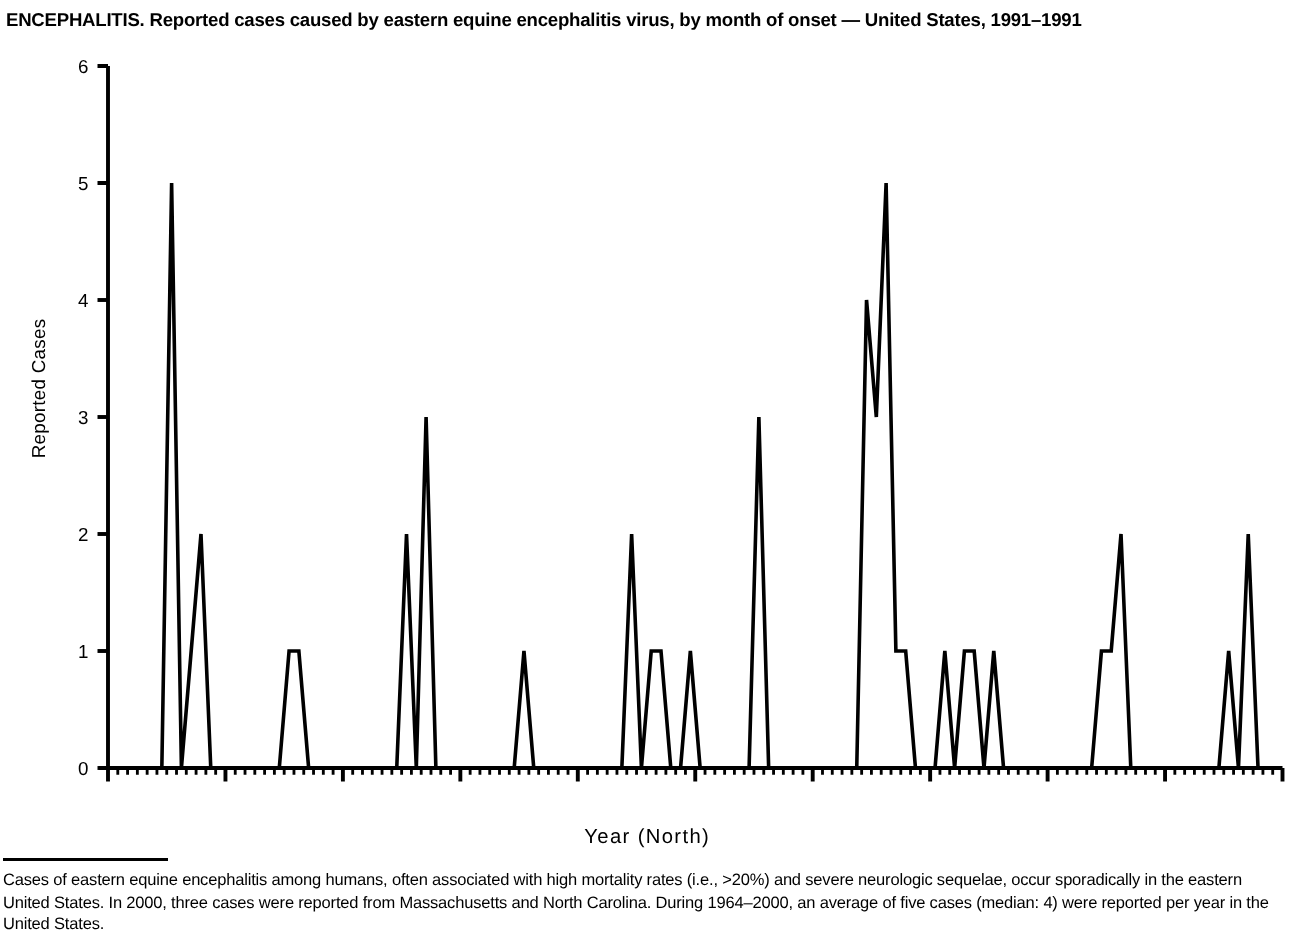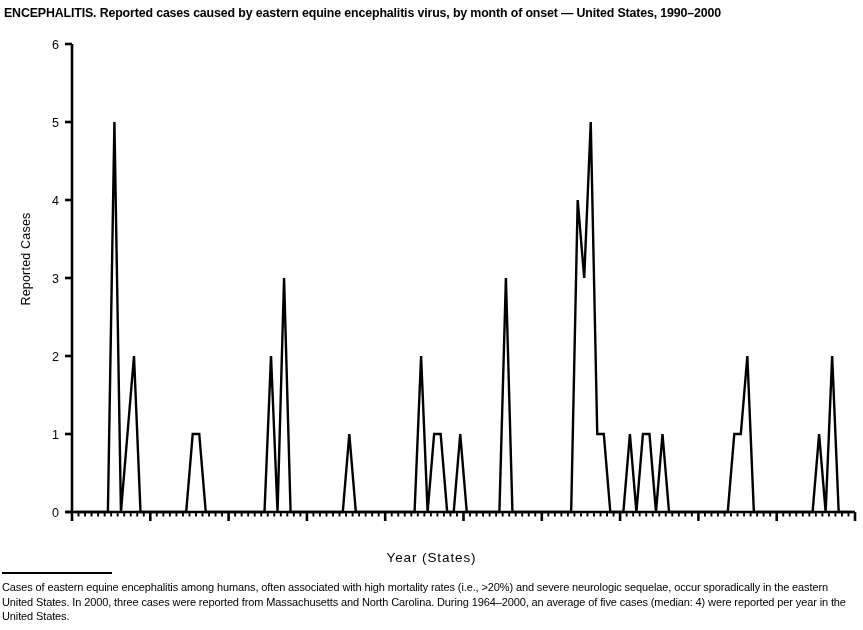--- a/index.html
+++ b/index.html
@@ -86,21 +86,21 @@
     font-size: 11px;
     line-height: 14.6px;
     letter-spacing: -0.12px;
   }
 </style>
 </head>
 <body>
 
 <div id="page">
 
-  <div id="chart-title">ENCEPHALITIS. Reported cases caused by eastern equine encephalitis virus, by month of onset — United States, 1990–2000</div>
+  <div id="chart-title">ENCEPHALITIS. Reported cases caused by eastern equine encephalitis virus, by month of onset — United States, 1991–1991</div>
 
   <div id="plot-area">
     <svg id="plot-svg" width="863" height="500" viewBox="0 0 863 500">
       <g id="svg-axes">
           <line x1="72" y1="18" x2="72" y2="486" stroke="#000000" stroke-width="2.6"></line>
           <line x1="66" y1="486" x2="855" y2="486" stroke="#000000" stroke-width="2.6"></line>
           <line x1="65" y1="486" x2="72" y2="486" stroke="#000000" stroke-width="2.6"></line>
           <line x1="65" y1="408" x2="72" y2="408" stroke="#000000" stroke-width="2.6"></line>
           <line x1="65" y1="330" x2="72" y2="330" stroke="#000000" stroke-width="2.6"></line>
           <line x1="65" y1="252" x2="72" y2="252" stroke="#000000" stroke-width="2.6"></line>
@@ -250,18 +250,18 @@
           <text x="502.65000000000003" y="516" text-anchor="middle" font-size="12.5" font-family="&quot;Liberation Sans&quot;, sans-serif" fill="#000">1996</text>
           <text x="580.95" y="516" text-anchor="middle" font-size="12.5" font-family="&quot;Liberation Sans&quot;, sans-serif" fill="#000">1997</text>
           <text x="659.25" y="516" text-anchor="middle" font-size="12.5" font-family="&quot;Liberation Sans&quot;, sans-serif" fill="#000">1998</text>
           <text x="737.5500000000001" y="516" text-anchor="middle" font-size="12.5" font-family="&quot;Liberation Sans&quot;, sans-serif" fill="#000">1999</text>
           <text x="815.85" y="516" text-anchor="middle" font-size="12.5" font-family="&quot;Liberation Sans&quot;, sans-serif" fill="#000">2000</text>
         </g>
     </svg>
   </div>
 
   <div id="y-axis-title">Reported Cases</div>
-  <div id="x-axis-title">Year (States)</div>
+  <div id="x-axis-title">Year (North)</div>
 
   <div id="footnote-rule"></div>
   <div id="footnote-text">Cases of eastern equine encephalitis among humans, often associated with high mortality rates (i.e., &gt;20%) and severe neurologic sequelae, occur sporadically in the eastern United States. In 2000, three cases were reported from Massachusetts and North Carolina. During 1964–2000, an average of five cases (median: 4) were reported per year in the United States.</div>
 
 </div>
 
 </body></html>

